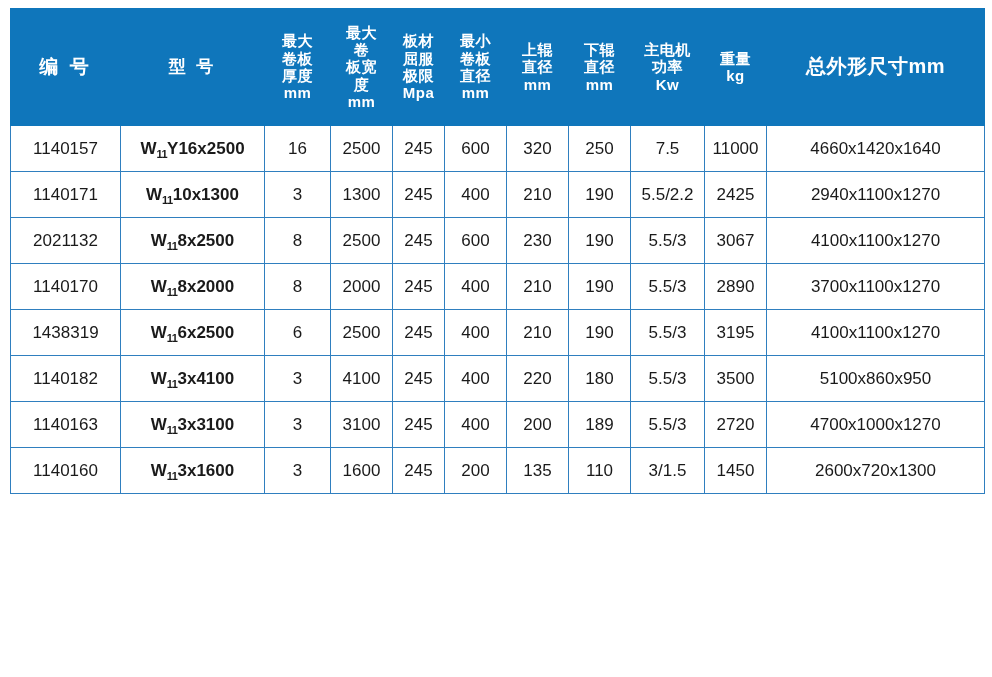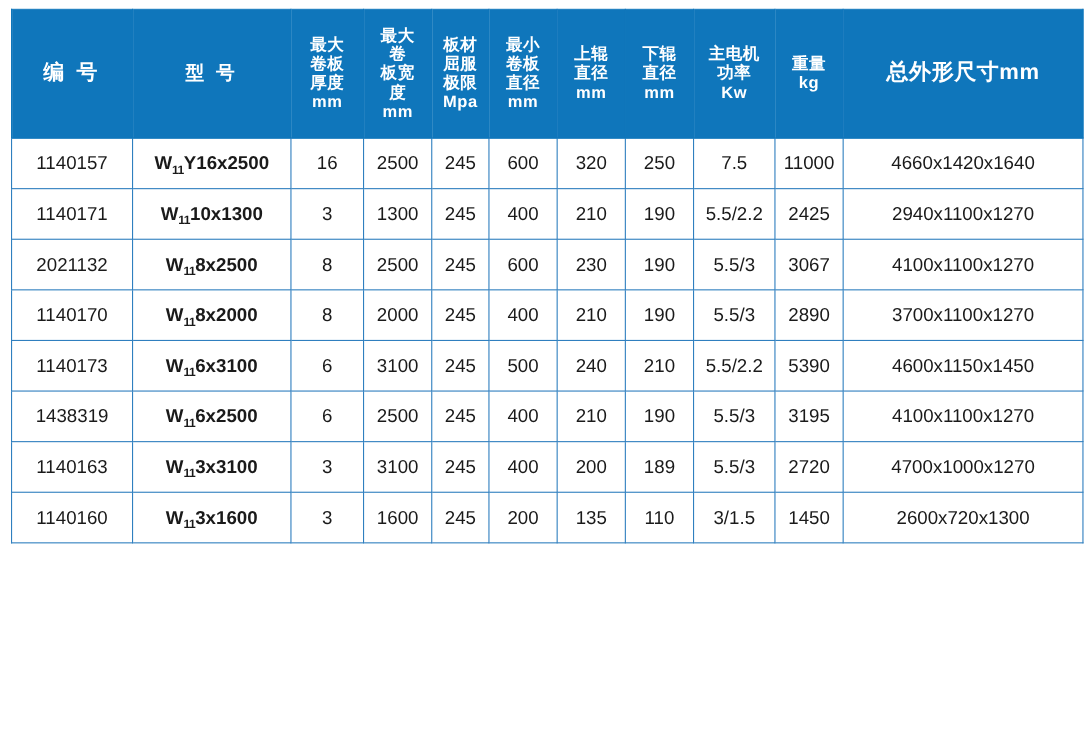--- a/index.html
+++ b/index.html
@@ -233,44 +233,44 @@
           <td>2000</td>
           <td>245</td>
           <td>400</td>
           <td>210</td>
           <td>190</td>
           <td>5.5/3</td>
           <td>2890</td>
           <td>3700x1100x1270</td>
         </tr>
         <tr>
-          <td>1140173</td>
-          <td class="model-cell"><span>W</span><sub>11</sub><span>6x3100</span></td>
-          <td>6</td>
-          <td>3100</td>
-          <td>245</td>
-          <td>500</td>
-          <td>240</td>
-          <td>210</td>
-          <td>5.5/2.2</td>
-          <td>5390</td>
-          <td>4600x1150x1450</td>
-        </tr>
-        <tr>
           <td>1438319</td>
           <td class="model-cell"><span>W</span><sub>11</sub><span>6x2500</span></td>
           <td>6</td>
           <td>2500</td>
           <td>245</td>
           <td>400</td>
           <td>210</td>
           <td>190</td>
           <td>5.5/3</td>
           <td>3195</td>
           <td>4100x1100x1270</td>
+        </tr>
+        <tr>
+          <td>1140182</td>
+          <td class="model-cell"><span>W</span><sub>11</sub><span>3x4100</span></td>
+          <td>3</td>
+          <td>4100</td>
+          <td>245</td>
+          <td>400</td>
+          <td>220</td>
+          <td>180</td>
+          <td>5.5/3</td>
+          <td>3500</td>
+          <td>5100x860x950</td>
         </tr>
         <tr>
           <td>1140163</td>
           <td class="model-cell"><span>W</span><sub>11</sub><span>3x3100</span></td>
           <td>3</td>
           <td>3100</td>
           <td>245</td>
           <td>400</td>
           <td>200</td>
           <td>189</td>

